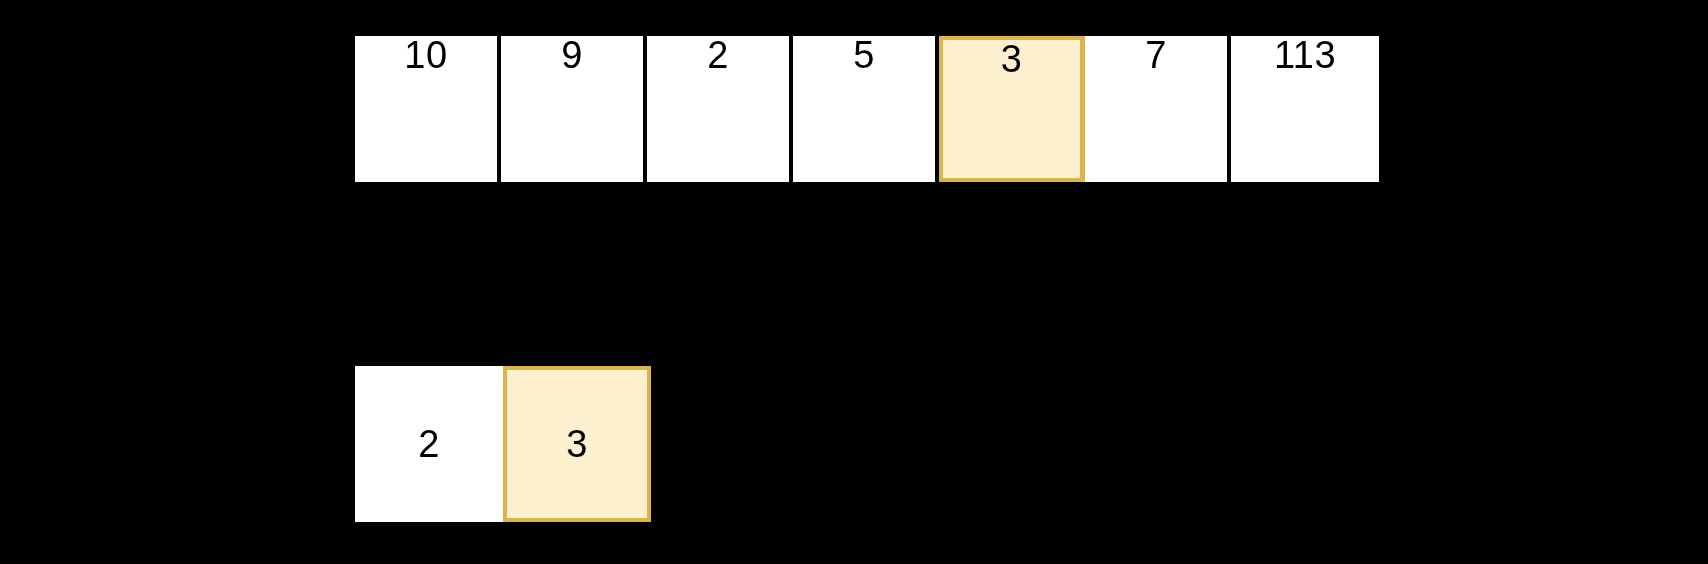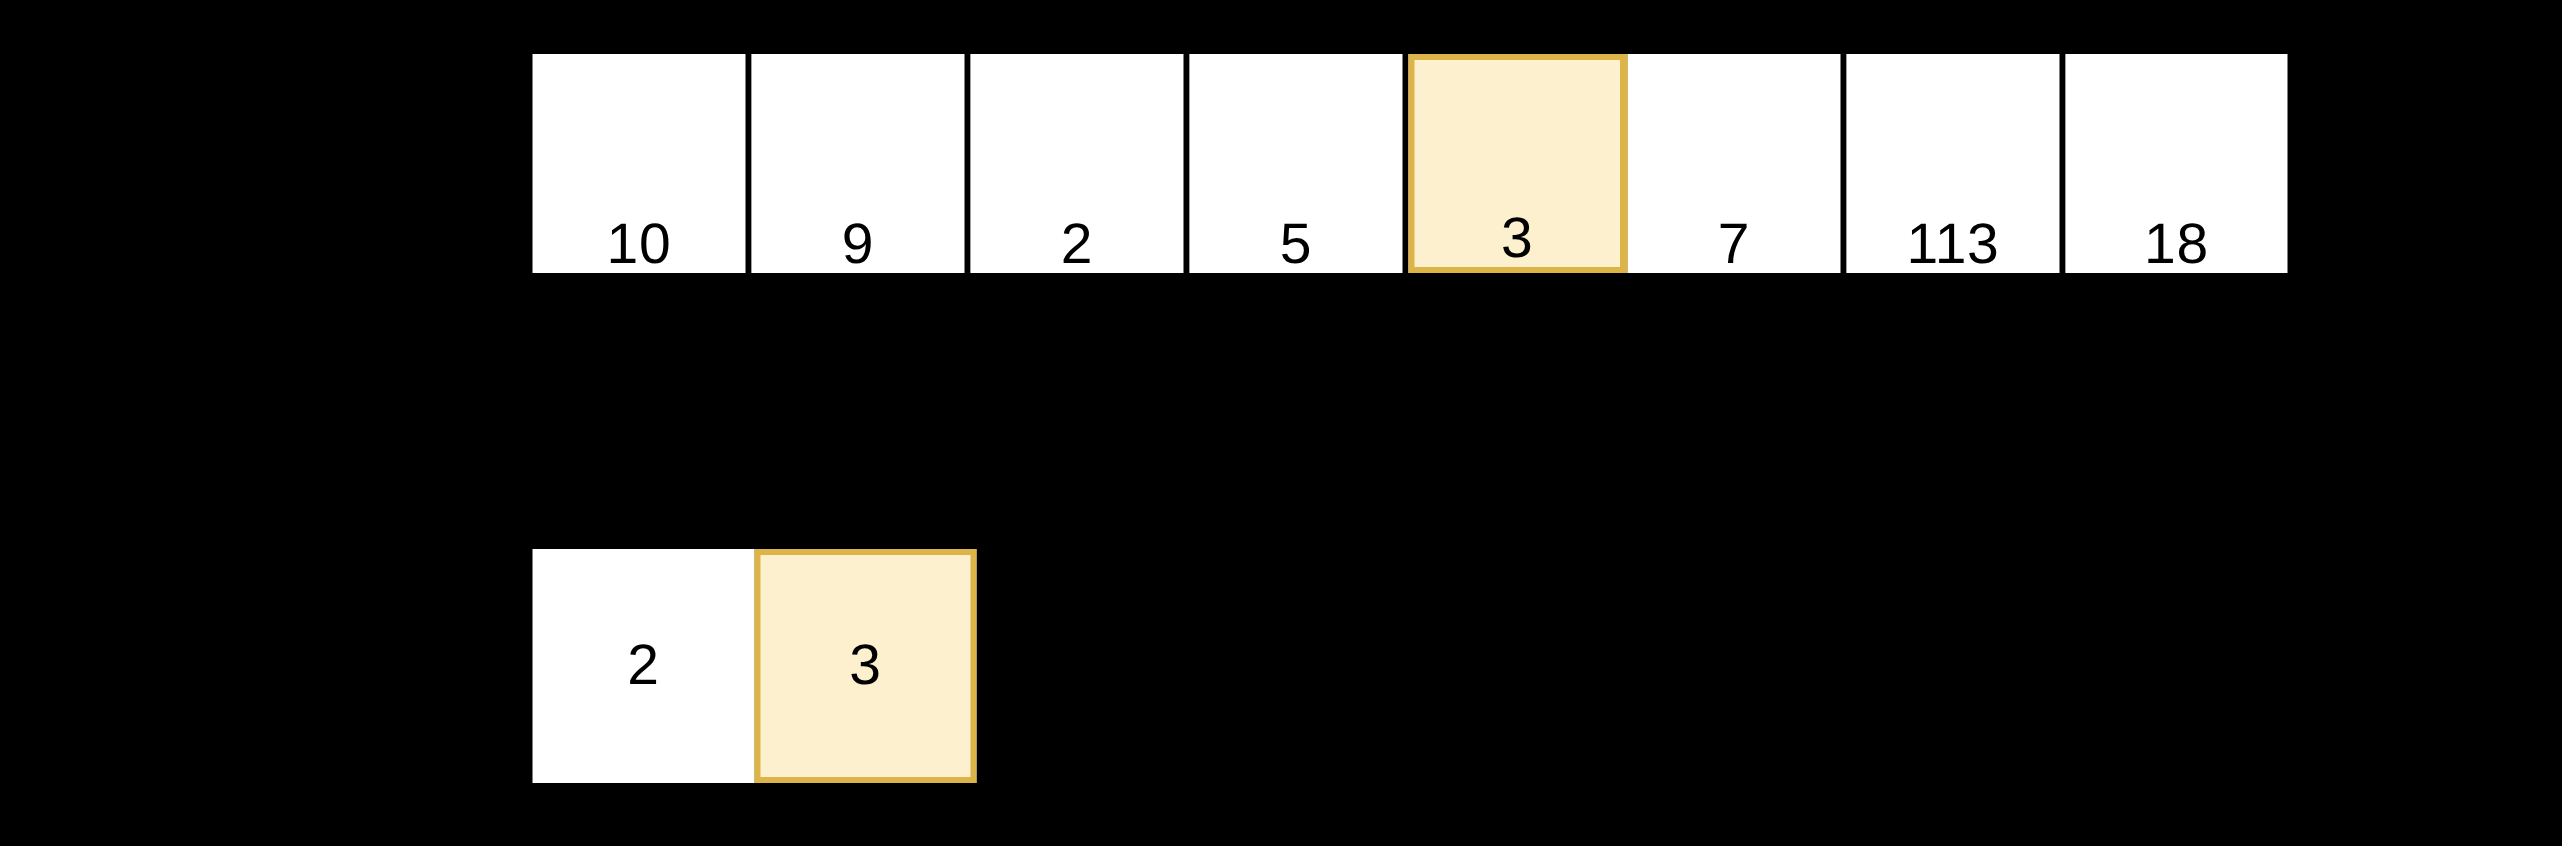--- a/index.html
+++ b/index.html
@@ -40,21 +40,21 @@
   #main-array .cell {
     width: 146px;
     height: 146px;
     box-sizing: border-box;
     background: #ffffff;
     border-top: 0;
     border-bottom: 0;
     border-left: 0;
     border-right: 4px solid #000000;
     display: flex;
-    align-items: flex-end;
+    align-items: flex-start;
     justify-content: center;
     position: relative;
     color: #000000;
     font-size: 38px;
     line-height: 1;
     letter-spacing: 0.5px;
   }
   #main-array .cell:last-child {
     border-right: 0;
     width: 148px;
@@ -121,23 +121,20 @@
       </div>
       <div class="cell highlight">
         <span class="cell-value">3</span>
       </div>
       <div class="cell">
         <span class="cell-value">7</span>
       </div>
       <div class="cell">
         <span class="cell-value">113</span>
       </div>
-      <div class="cell">
-        <span class="cell-value">18</span>
-      </div>
     </div>
 
   <div id="sub-array" class="array-row">
       <div class="cell">
         <span class="cell-value">2</span>
       </div>
       <div class="cell highlight">
         <span class="cell-value">3</span>
       </div>
     </div>

